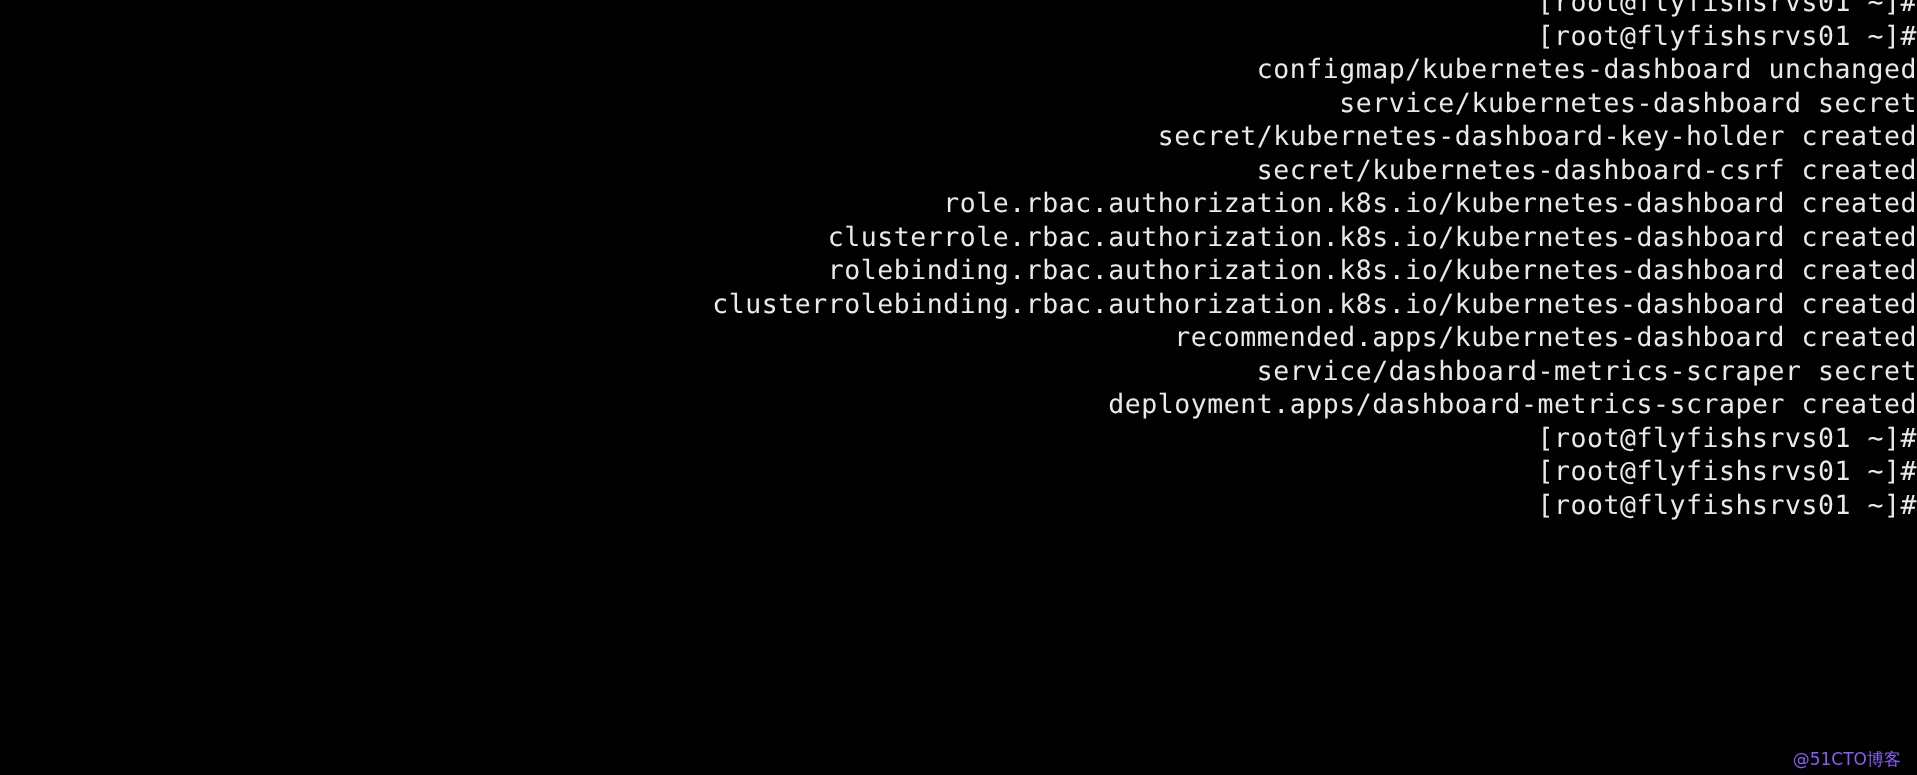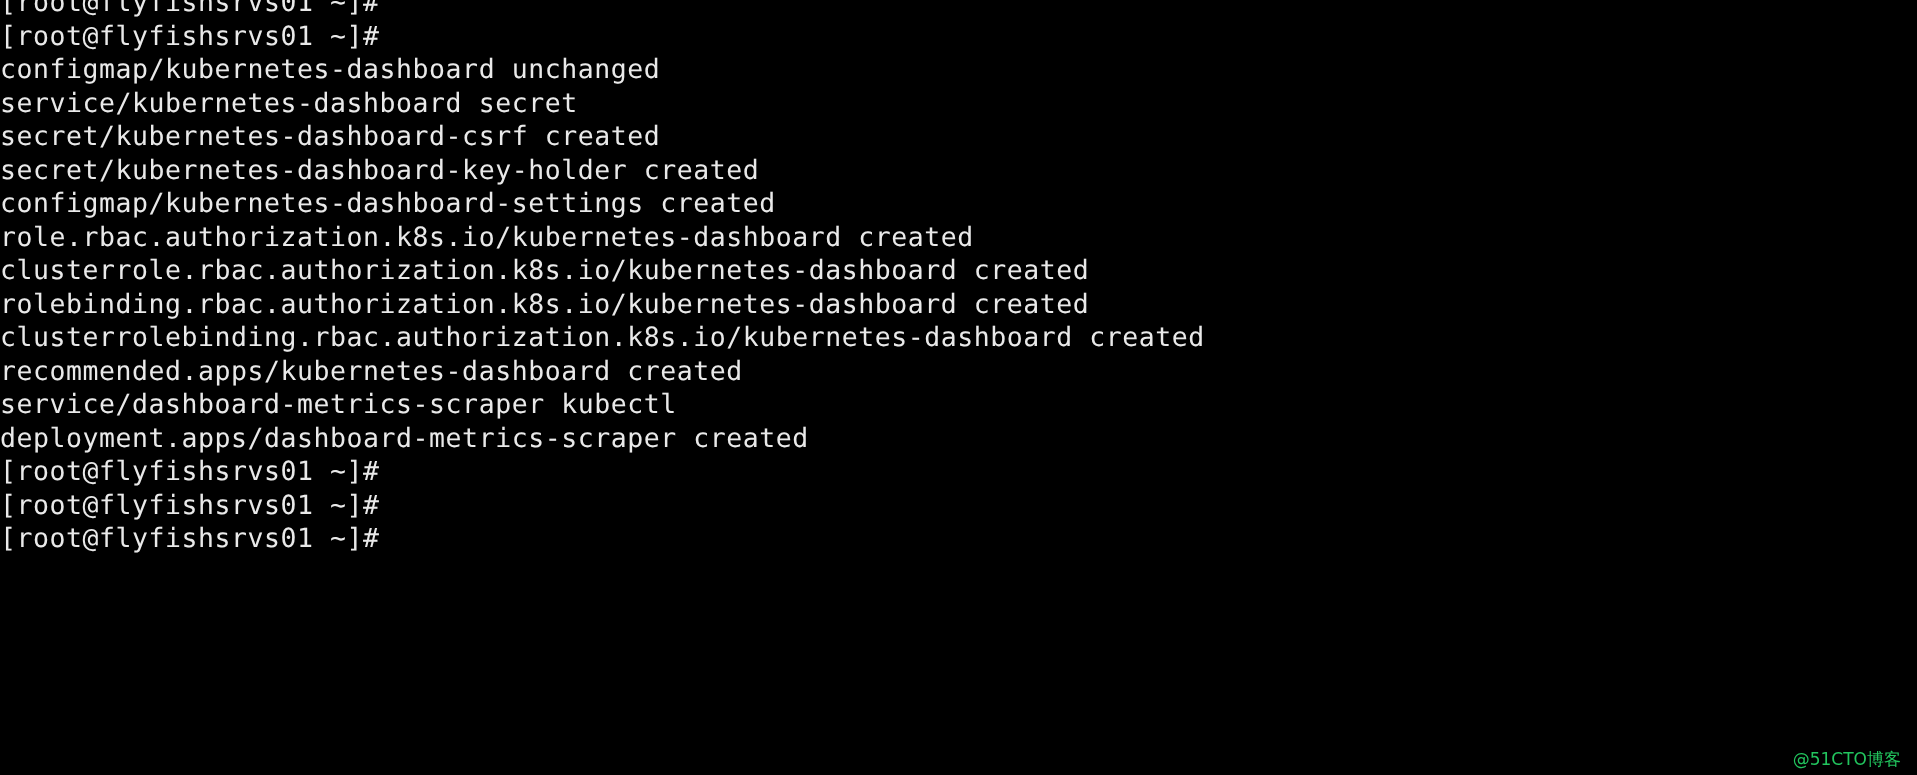--- a/index.html
+++ b/index.html
@@ -8,20 +8,21 @@
     padding: 0;
     background: #000000;
   }
   #terminal-screen {
     position: relative;
     width: 1917px;
     height: 775px;
     background: #000000;
     overflow: hidden;
     font-family: "DejaVu Sans Mono", "Liberation Mono", monospace;
+    text-align: right;
   }
   #terminal-output {
     position: absolute;
     left: 0px;
     
     top: -14px;
     width: 1917px;
     margin: 0;
     padding: 0;
   }
@@ -36,44 +37,43 @@
     font-family: "DejaVu Sans Mono", "Liberation Mono", monospace;
     text-rendering: geometricPrecision;
   }
   #watermark {
     position: absolute;
     right: 16px;
     bottom: 6px;
     font-family: "DejaVu Sans", "Liberation Sans", sans-serif;
     font-size: 17px;
     line-height: 20px;
-    color: #22c55e;
+    color: #8b5cf6;
     white-space: pre;
     user-select: none;
   }
 </style>
 </head>
 <body>
 
 <div id="terminal-screen">
 
   <div id="terminal-output">
       <span class="term-line">[root@flyfishsrvs01 ~]#</span>
       <span class="term-line">[root@flyfishsrvs01 ~]#</span>
       <span class="term-line">configmap/kubernetes-dashboard unchanged</span>
       <span class="term-line">service/kubernetes-dashboard secret</span>
+      <span class="term-line">secret/kubernetes-dashboard-key-holder created</span>
       <span class="term-line">secret/kubernetes-dashboard-csrf created</span>
-      <span class="term-line">secret/kubernetes-dashboard-key-holder created</span>
-      <span class="term-line">configmap/kubernetes-dashboard-settings created</span>
       <span class="term-line">role.rbac.authorization.k8s.io/kubernetes-dashboard created</span>
       <span class="term-line">clusterrole.rbac.authorization.k8s.io/kubernetes-dashboard created</span>
       <span class="term-line">rolebinding.rbac.authorization.k8s.io/kubernetes-dashboard created</span>
       <span class="term-line">clusterrolebinding.rbac.authorization.k8s.io/kubernetes-dashboard created</span>
       <span class="term-line">recommended.apps/kubernetes-dashboard created</span>
-      <span class="term-line">service/dashboard-metrics-scraper kubectl</span>
+      <span class="term-line">service/dashboard-metrics-scraper secret</span>
       <span class="term-line">deployment.apps/dashboard-metrics-scraper created</span>
       <span class="term-line">[root@flyfishsrvs01 ~]#</span>
       <span class="term-line">[root@flyfishsrvs01 ~]#</span>
       <span class="term-line">[root@flyfishsrvs01 ~]#</span>
     </div>
 
   <div id="watermark">@51CTO博客</div>
 
 </div>
 

